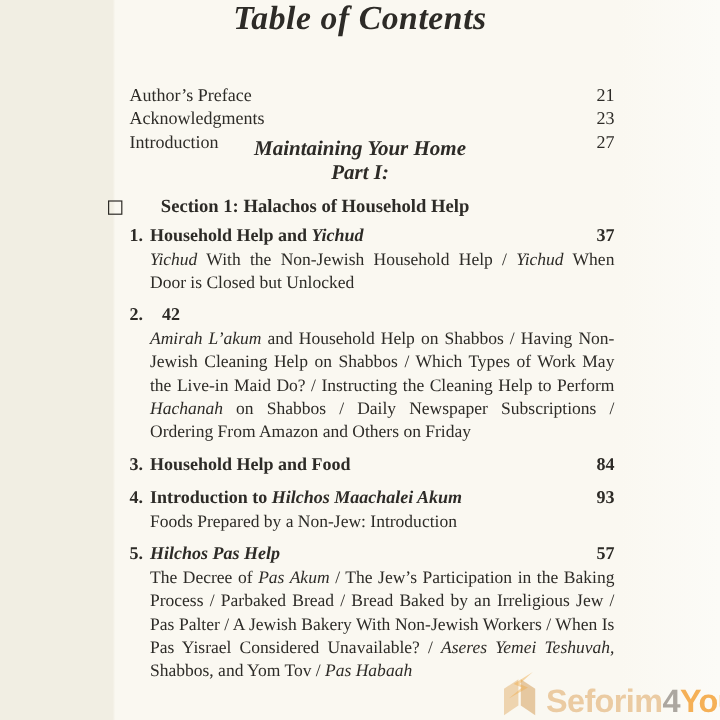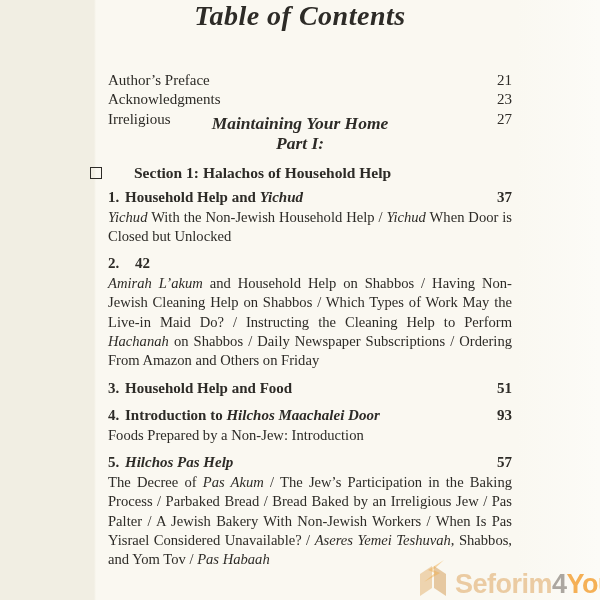--- a/index.html
+++ b/index.html
@@ -35,21 +35,21 @@
     border:1.7px solid #2d2b27; margin-right:7px; flex:none;
     background:transparent;
   }
   .entries { position:absolute; top:188px; left:108px; width:404px; }
   .entry { margin-bottom:8px; }
   .entry-head { display:flex; font-size:15px; font-weight:bold; line-height:19.5px; }
   .entry-num { width:17px; flex:none; }
   .entry-title { flex:1; }
   .entry-page { flex:none; padding-left:10px; }
   .entry-desc {
-    font-size:14.6px; line-height:19.4px;
+    margin-left:17px; font-size:14.6px; line-height:19.4px;
     text-align:justify;
   }
   .it { font-style:italic; }
   .watermark {
     position:absolute; left:414px; top:554px; height:46px;
     display:flex; align-items:flex-end;
     font-family:"Liberation Sans","DejaVu Sans",sans-serif;
     font-weight:bold; font-size:27px; letter-spacing:-0.5px;
     white-space:nowrap; pointer-events:none;
   }
@@ -68,21 +68,21 @@
   <div class="front-matter">
       <div class="fm-row">
         <span>Author’s Preface</span>
         <span>21</span>
       </div>
       <div class="fm-row">
         <span>Acknowledgments</span>
         <span>23</span>
       </div>
       <div class="fm-row">
-        <span>Irreligious</span>
+        <span>Introduction</span>
         <span>27</span>
       </div>
     </div>
 
   <div class="part-heading">
     <div>Maintaining Your Home</div>
     <div>Part I:</div>
   </div>
 
   <div class="section-heading">
@@ -103,27 +103,27 @@
         <div class="entry-head">
           <span class="entry-num">2.</span>
           <span class="entry-page">42</span>
         </div>
         <div class="entry-desc"><span class="it">Amirah L’akum</span><span> and Household Help on Shabbos / Having Non-Jewish Cleaning Help on Shabbos / Which Types of Work May the Live-in Maid Do? / Instructing the Cleaning Help to Perform </span><span class="it">Hachanah</span><span> on Shabbos / Daily Newspaper Subscriptions / Ordering From Amazon and Others on Friday</span></div>
       </div>
       <div class="entry">
         <div class="entry-head">
           <span class="entry-num">3.</span>
           <span class="entry-title"><span>Household Help and Food</span></span>
-          <span class="entry-page">51</span>
+          <span class="entry-page">84</span>
         </div>
       </div>
       <div class="entry">
         <div class="entry-head">
           <span class="entry-num">4.</span>
-          <span class="entry-title"><span>Introduction to </span><span class="it">Hilchos Maachalei Door</span></span>
+          <span class="entry-title"><span>Introduction to </span><span class="it">Hilchos Maachalei Akum</span></span>
           <span class="entry-page">93</span>
         </div>
         <div class="entry-desc"><span>Foods Prepared by a Non-Jew: Introduction</span></div>
       </div>
       <div class="entry">
         <div class="entry-head">
           <span class="entry-num">5.</span>
           <span class="entry-title"><span class="it">Hilchos Pas Help</span></span>
           <span class="entry-page">57</span>
         </div>

